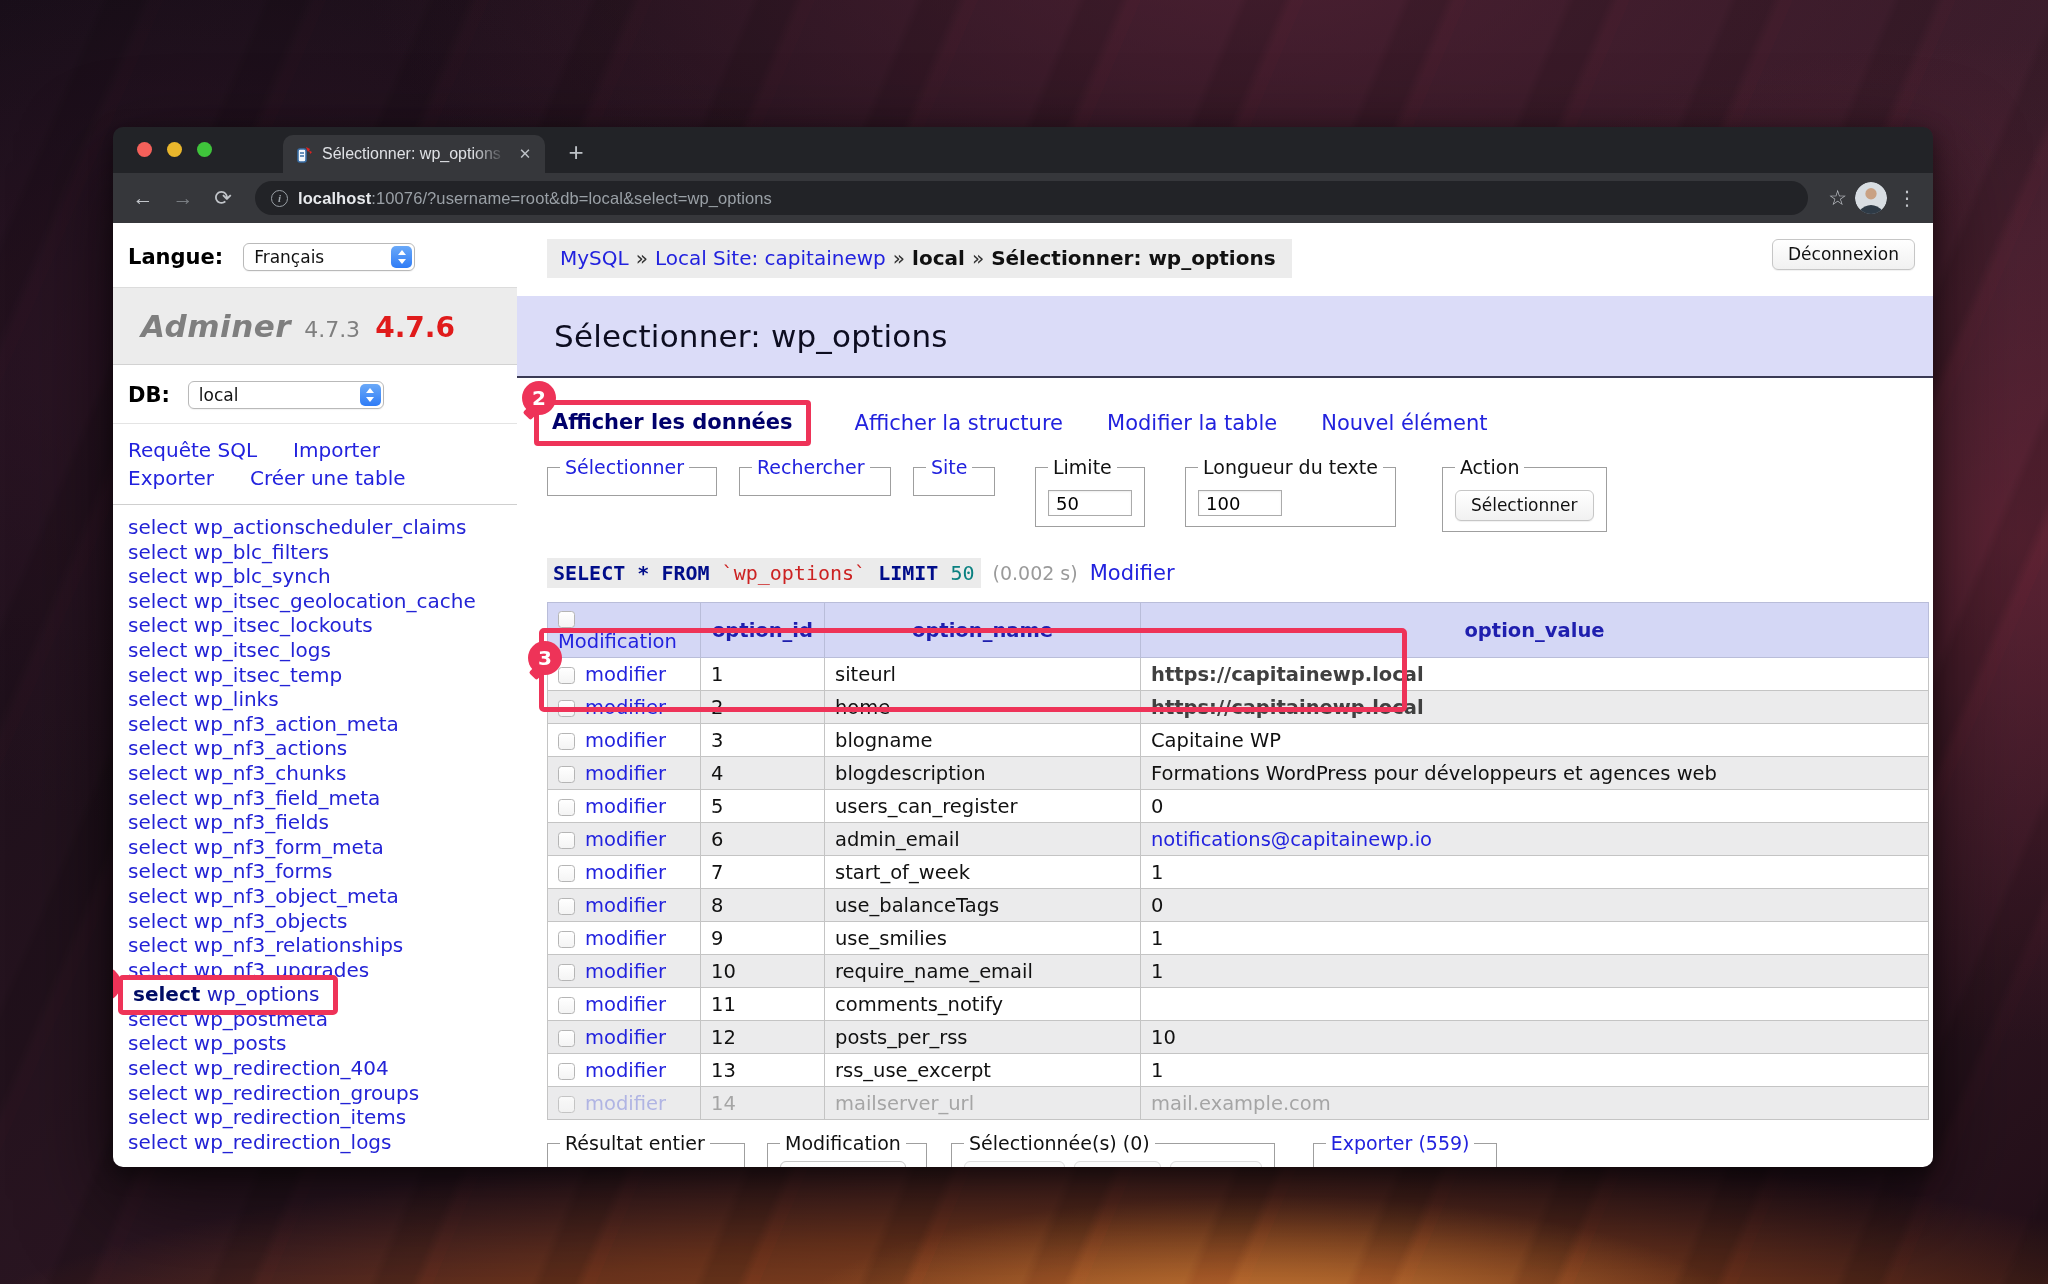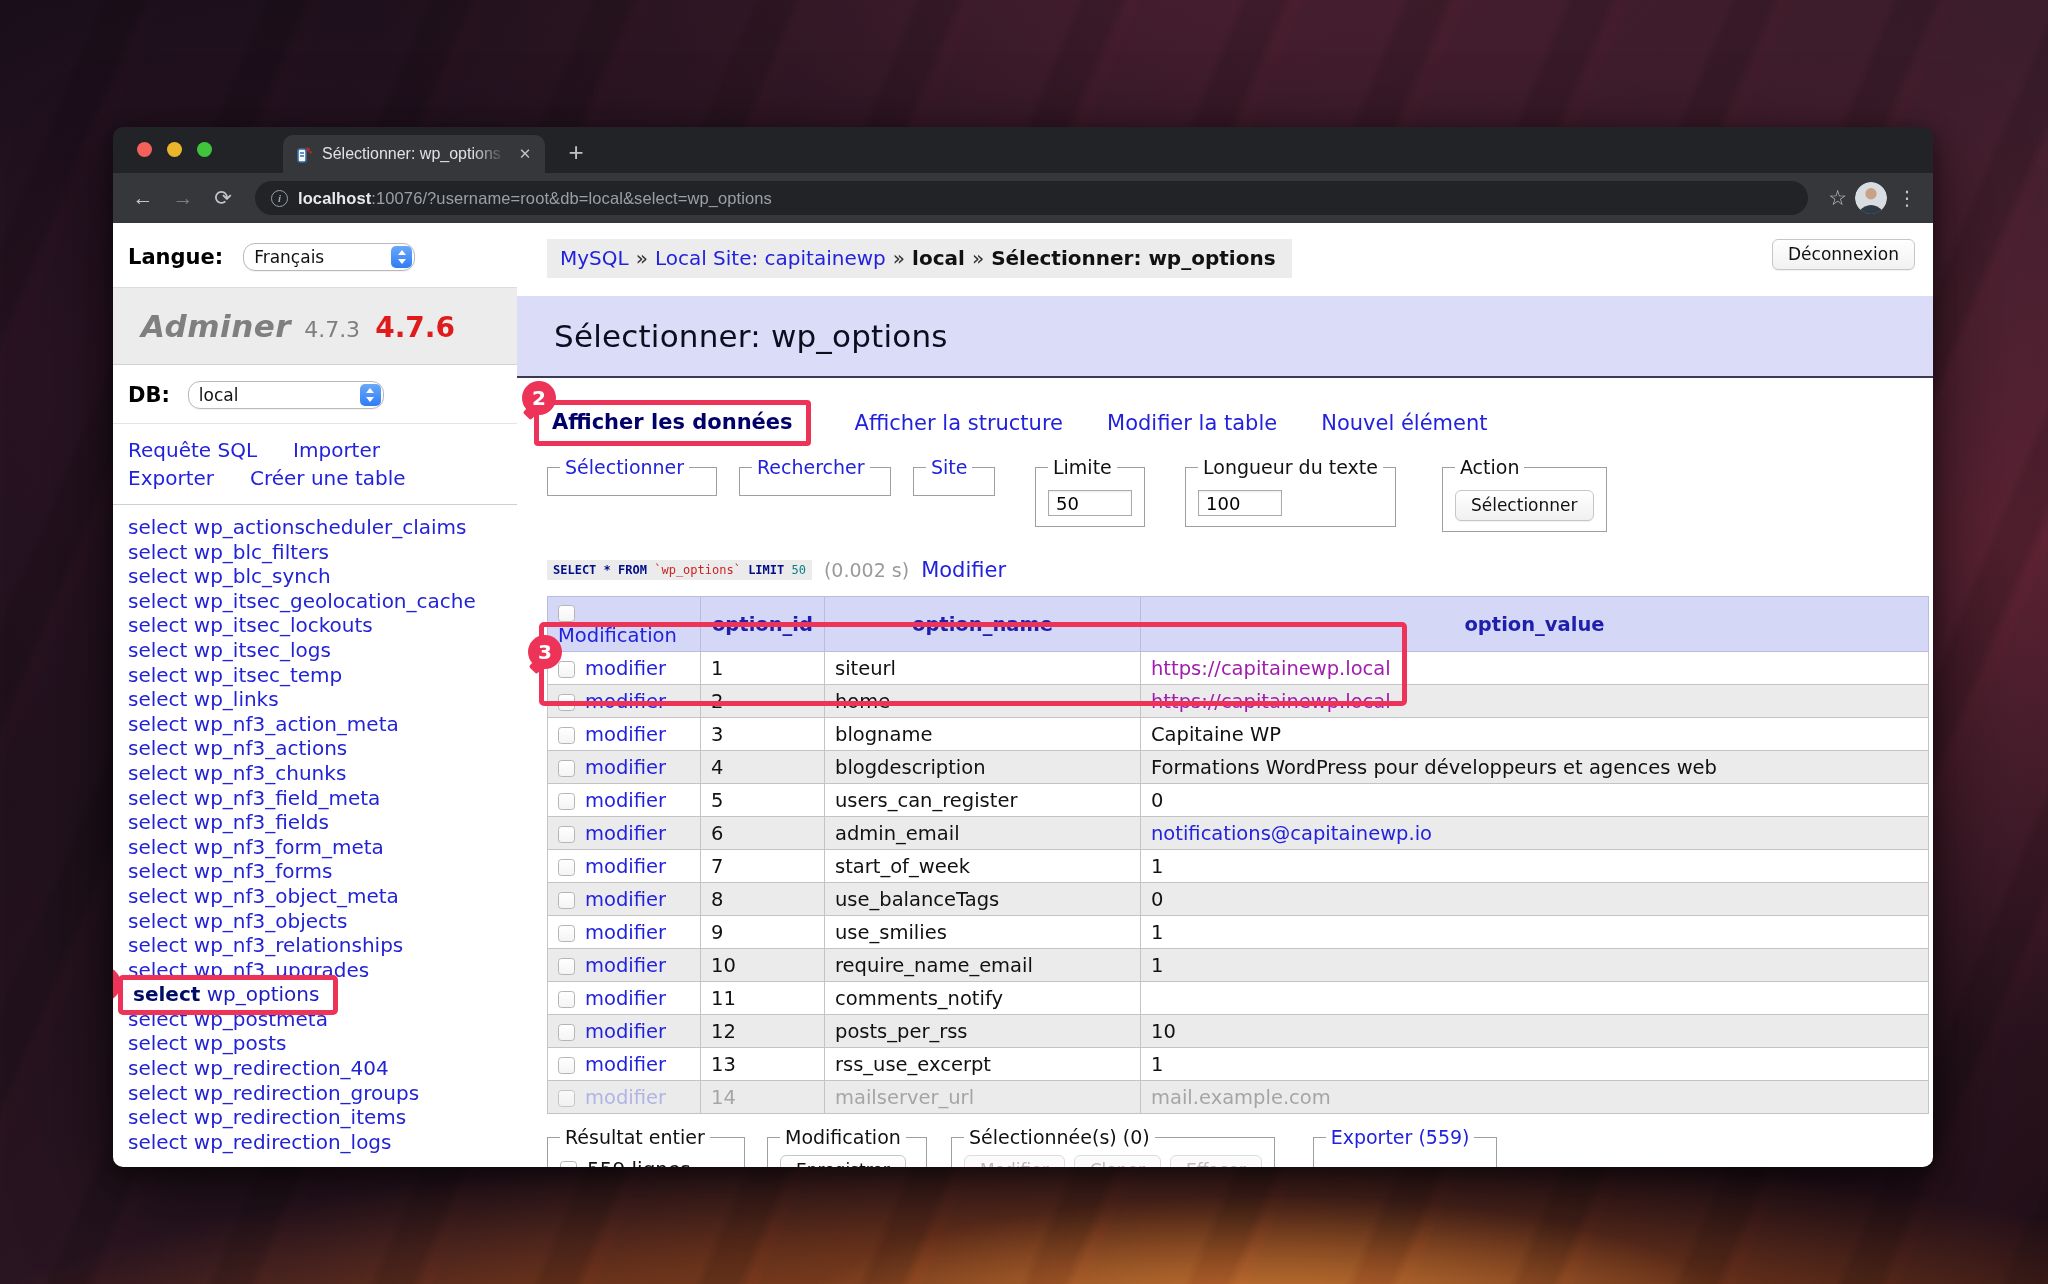--- a/index.html
+++ b/index.html
@@ -61,21 +61,21 @@
   .dots-ic{ color:#c2c5ca; font-size:20px; width:24px; text-align:center; letter-spacing:0;}
 
   
   .page{ flex:1; background:#fff; display:flex; overflow:hidden; position:relative;
          font-family:"DejaVu Sans", sans-serif; color:#111;}
 
   
   .sidebar{ width:404px; flex:0 0 auto; padding-top:20px; position:relative; }
   .lang-row{ display:flex; align-items:center; gap:20px; padding:0 15px; }
   .side-label{ font-weight:bold; font-size:21px; color:#000;}
-  .mac-select{ height:28px; border:1px solid #b9b9b9; border-radius:12px; background:#fff;
+  .mac-select{ height:28px; border:1px solid #b9b9b9; border-radius:6px; background:#fff;
     display:inline-flex; align-items:center; font-size:17px; color:#111;
     padding-left:10px; position:relative; box-shadow:0 1px 1px rgba(0,0,0,.05);}
   .mac-select .val{ flex:1; }
   .stepper{ width:21px; align-self:stretch; margin:2px; border-radius:5px;
     background:linear-gradient(#6aa9f8,#2f7cf6); position:relative; }
   .stepper::before,.stepper::after{ content:""; position:absolute; left:50%; transform:translateX(-50%);
     border-left:4.5px solid transparent; border-right:4.5px solid transparent;}
   .stepper::before{ top:4px; border-bottom:5px solid #fff;}
   .stepper::after{ bottom:4px; border-top:5px solid #fff;}
   .sel-lang{ width:172px; } .sel-db{ width:196px; }
@@ -137,42 +137,42 @@
   legend.lnk{ color:#2222de; }
   .fs-short{ height:40px; }
   .mac-input{ width:84px; height:26px; border:1px solid #ababab; font-size:18px; padding:1px 7px;
     font-family:"DejaVu Sans",sans-serif; box-shadow:inset 0 1px 2px rgba(0,0,0,.08); background:#fff;}
   .fs-sel{ width:170px; margin-right:22px;} .fs-search{ width:152px; margin-right:22px;}
   .fs-sort{ width:82px; margin-right:40px;} .fs-limit{ width:96px; margin-right:40px;}
   .fs-len{ width:186px; margin-right:46px;} .fs-action{ width:152px;}
   .fs-pad{ padding-top:8px; }
 
   .query-row{ margin-top:26px; font-size:20px; display:flex; align-items:center; gap:12px;}
-  .sqlcode{ font-family:"DejaVu Sans Mono", monospace; font-size:12px; background:#ebebeb; padding:3px 6px;}
+  .sqlcode{ font-family:"DejaVu Sans Mono", monospace; font-size:20px; background:#ebebeb; padding:3px 6px;}
   .sqlcode .kw{ color:#000d8a; font-weight:bold;}
   .sqlcode .tbl{ color:#cc2222; }
   .sqlcode .num{ color:#0a8080; }
   .sql-time{ color:#9a9a9a; font-size:19px;}
   .query-row a{ color:#2222de; text-decoration:none; font-size:21px;}
 
   .table-wrap{ position:relative; margin-top:14px; width:1382px;}
   table.grid{ border-collapse:collapse; width:1382px; font-size:19.5px;}
   .grid th,.grid td{ border:1px solid #c4c4c4; padding:4px 10px; height:33px; text-align:left; vertical-align:middle;}
   .grid thead th{ background:#d4d7f5; border-color:#b9bdd9; }
   .grid thead{ border-bottom:1px solid #8f8f8f;}
   .grid .c-mod{ width:153px; } .grid .c-id{ width:124px; } .grid .c-name{ width:316px; }
   .grid thead .hmod{ font-weight:normal; }
   .grid thead a{ text-decoration:none; }
   .grid thead a.col{ color:#1f1fae; font-weight:bold; }
   .grid thead a.modif{ color:#2222de; font-weight:normal;}
   .grid thead th.center{ text-align:center; }
   .grid tbody tr:nth-child(even){ background:#ebebec; }
   .grid tbody a{ text-decoration:none; }
   .grid a.modlink{ color:#2222de; }
-  .grid .vlink{ color:#2222de; } .grid .vvisited{ color:#a21caf; }
+  .grid .vlink{ color:#2222de; } .grid .vvisited{ color:#404040;font-weight:bold; }
   .grid tr.faded td, .grid tr.faded a, .grid tr.faded .cbx{ color:#999 !important; opacity:.85;}
   .grid tr.faded a.modlink{ color:#9aa0e0 !important; }
   .cbx{ display:inline-block; width:17px; height:17px; border:1px solid #b5b5b5; border-radius:3.5px;
     background:linear-gradient(#fff,#f4f4f4); vertical-align:-3px; margin-right:10px;}
   .box3{ position:absolute; left:-8px; top:26px; width:868px; height:84px; border:5px solid var(--pink);
     border-radius:5px; pointer-events:none; z-index:2;}
   .box3 .anno-badge{ left:-16px; top:8px; }
 
   .footer-row{ margin-top:12px; display:flex; align-items:flex-start; }
   .fs-page{ width:180px; margin-right:30px;}

